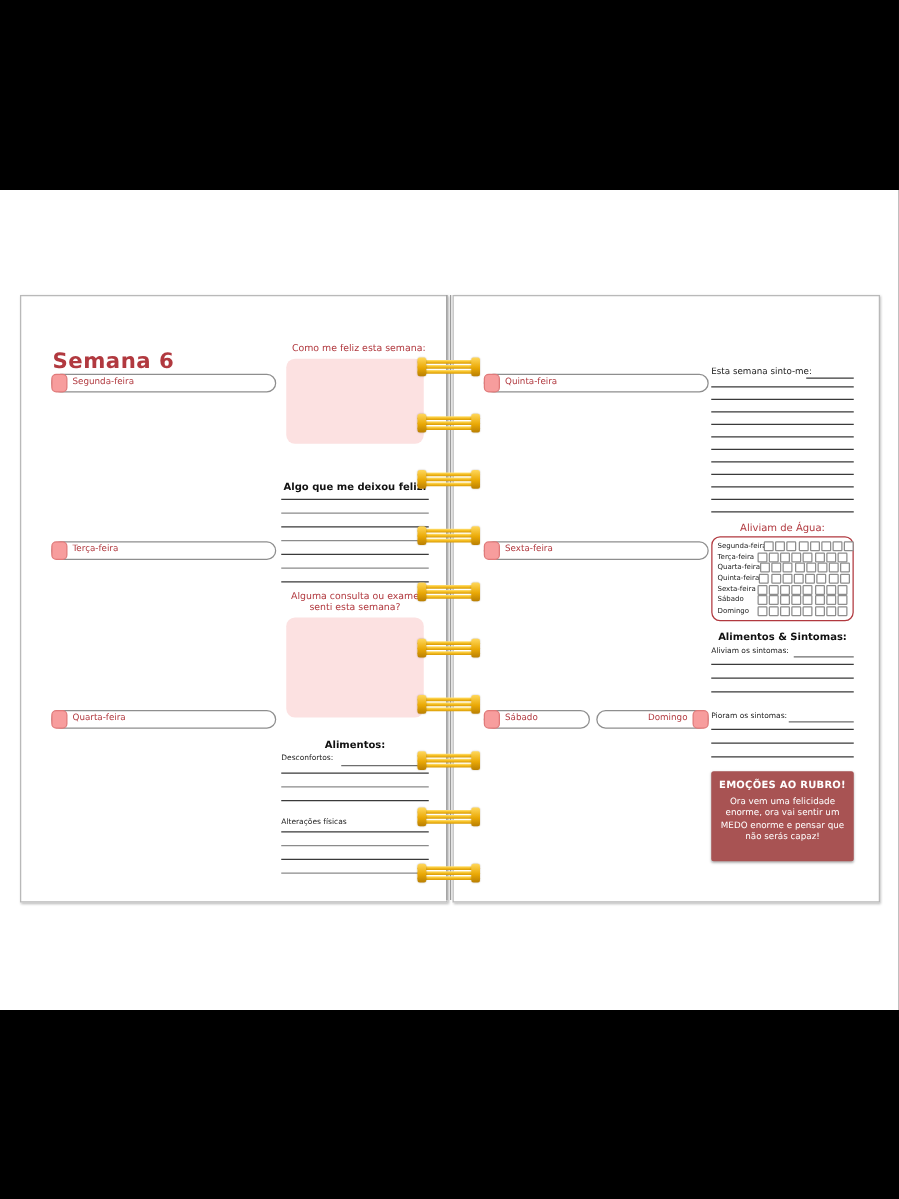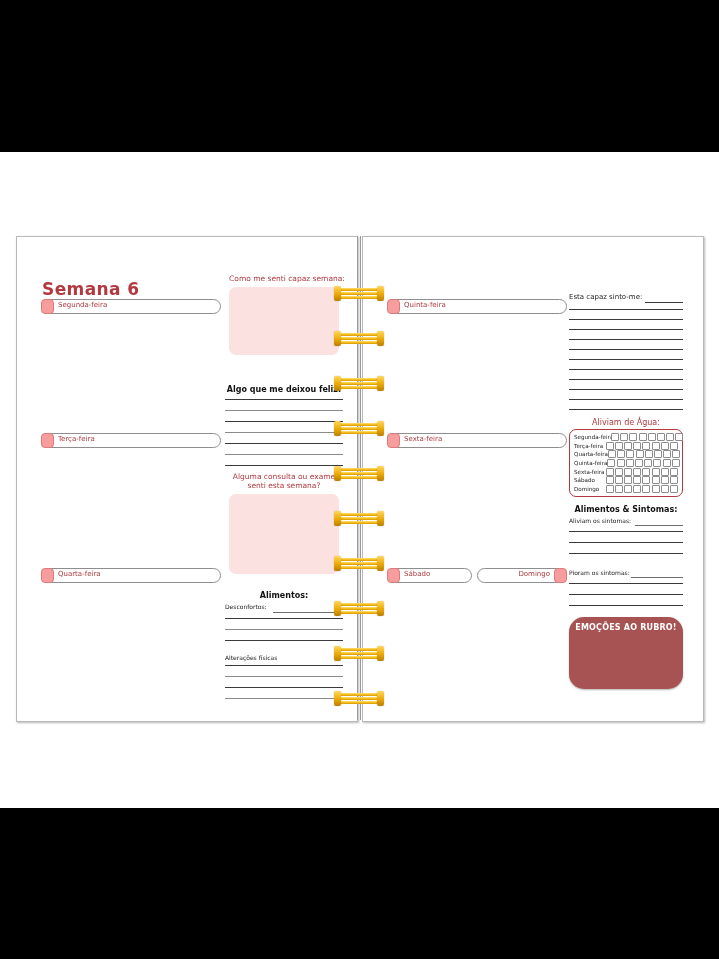--- a/index.html
+++ b/index.html
@@ -67,21 +67,21 @@
 
   
   .water-box{position:absolute;border:1px solid #b1393f;border-radius:7px;background:#fff;
              box-sizing:border-box;padding:3px 4px;}
   .water-row{display:flex;align-items:center;height:8.6px;}
   .water-row .wname{width:37px;font-size:5.6px;color:#222;white-space:nowrap;}
   .water-row .wcells{display:flex;gap:1.2px;}
   .water-row .wcells .cell{width:6px;height:6px;border:1px solid #8d8d8d;border-radius:1px;background:#fff;}
 
   
-  .emo-card{position:absolute;background:#a85353;border-radius:15px;color:#fff;
+  .emo-card{position:absolute;background:#a85353;border-radius:2px;color:#fff;
             text-align:center;box-sizing:border-box;padding:6px 5px;
             box-shadow:0 1px 2px rgba(0,0,0,.3);}
   .emo-card .emo-title{font-size:8px;font-weight:bold;letter-spacing:.2px;margin-bottom:5px;}
   .emo-card .emo-body{font-size:7px;line-height:1.35;}
 </style>
 </head>
 <body>
 
 <div id="stage">
   <div class="white-field"></div>
@@ -98,21 +98,21 @@
     <div class="day-pill" style="left:24px;top:196px;width:180px;">
       <span class="dot l"></span>
       <span class="lbl l">Terça-feira</span>
     </div>
 
     <div class="day-pill" style="left:24px;top:331px;width:180px;">
       <span class="dot l"></span>
       <span class="lbl l">Quarta-feira</span>
     </div>
 
-    <div class="cap-red" style="left:212px;top:38px;width:116px;">Como me senti capaz semana:</div>
+    <div class="cap-red" style="left:212px;top:38px;width:116px;">Como me feliz esta semana:</div>
     <div class="pinkbox" style="left:212px;top:50px;width:110px;height:68px;"></div>
 
     <div class="cap-blk" style="left:206px;top:148px;width:122px;">Algo que me deixou feliz:</div>
     <div class="lines" id="happy-lines" style="left:208px;top:162px;width:118px;">
         <div class="ln" style="margin-top: 0px;"></div>
         <div class="ln gray" style="margin-top: 10px;"></div>
         <div class="ln" style="margin-top: 10px;"></div>
         <div class="ln gray" style="margin-top: 10px;"></div>
         <div class="ln" style="margin-top: 10px;"></div>
         <div class="ln gray" style="margin-top: 10px;"></div>
@@ -159,21 +159,21 @@
     <div class="day-pill" style="left:24px;top:331px;width:85px;">
       <span class="dot l"></span>
       <span class="lbl l">Sábado</span>
     </div>
 
     <div class="day-pill" style="left:114px;top:331px;width:90px;">
       <span class="dot r"></span>
       <span class="lbl r">Domingo</span>
     </div>
 
-    <div class="cap-blk-sm" style="left:206px;top:56px;font-size:7px;">Esta capaz sinto-me:</div>
+    <div class="cap-blk-sm" style="left:206px;top:56px;font-size:7px;">Esta semana sinto-me:</div>
     <div class="shortrule" style="left:282px;top:65px;width:38px;background:#3a3a3a;"></div>
     <div class="lines" id="mood-lines" style="left:206px;top:72px;width:114px;">
         <div class="ln" style="margin-top: 0px;"></div>
         <div class="ln" style="margin-top: 9px;"></div>
         <div class="ln" style="margin-top: 9px;"></div>
         <div class="ln" style="margin-top: 9px;"></div>
         <div class="ln" style="margin-top: 9px;"></div>
         <div class="ln" style="margin-top: 9px;"></div>
         <div class="ln" style="margin-top: 9px;"></div>
         <div class="ln" style="margin-top: 9px;"></div>
@@ -290,20 +290,21 @@
     <div class="cap-blk-sm" style="left:206px;top:332px;">Pioram os sintomas:</div>
     <div class="shortrule" style="left:268px;top:340px;width:52px;"></div>
     <div class="lines" id="pioram-lines" style="left:206px;top:346px;width:114px;">
         <div class="ln" style="margin-top: 0px;"></div>
         <div class="ln" style="margin-top: 10px;"></div>
         <div class="ln" style="margin-top: 10px;"></div>
       </div>
 
     <div class="emo-card" style="left:206px;top:380px;width:114px;height:72px;">
       <div class="emo-title">EMOÇÕES AO RUBRO!</div>
+      <div class="emo-body">Ora vem uma felicidade enorme, ora vai sentir um MEDO enorme e pensar que não serás capaz!</div>
     </div>
   </div>
 
   <div class="spiral-rods">
     <i></i>
     <i></i>
   </div>
   <div id="spiral-rings">
       <div class="ring" style="left: 334px; top: 286px;">
         <span class="bar b1"></span>

